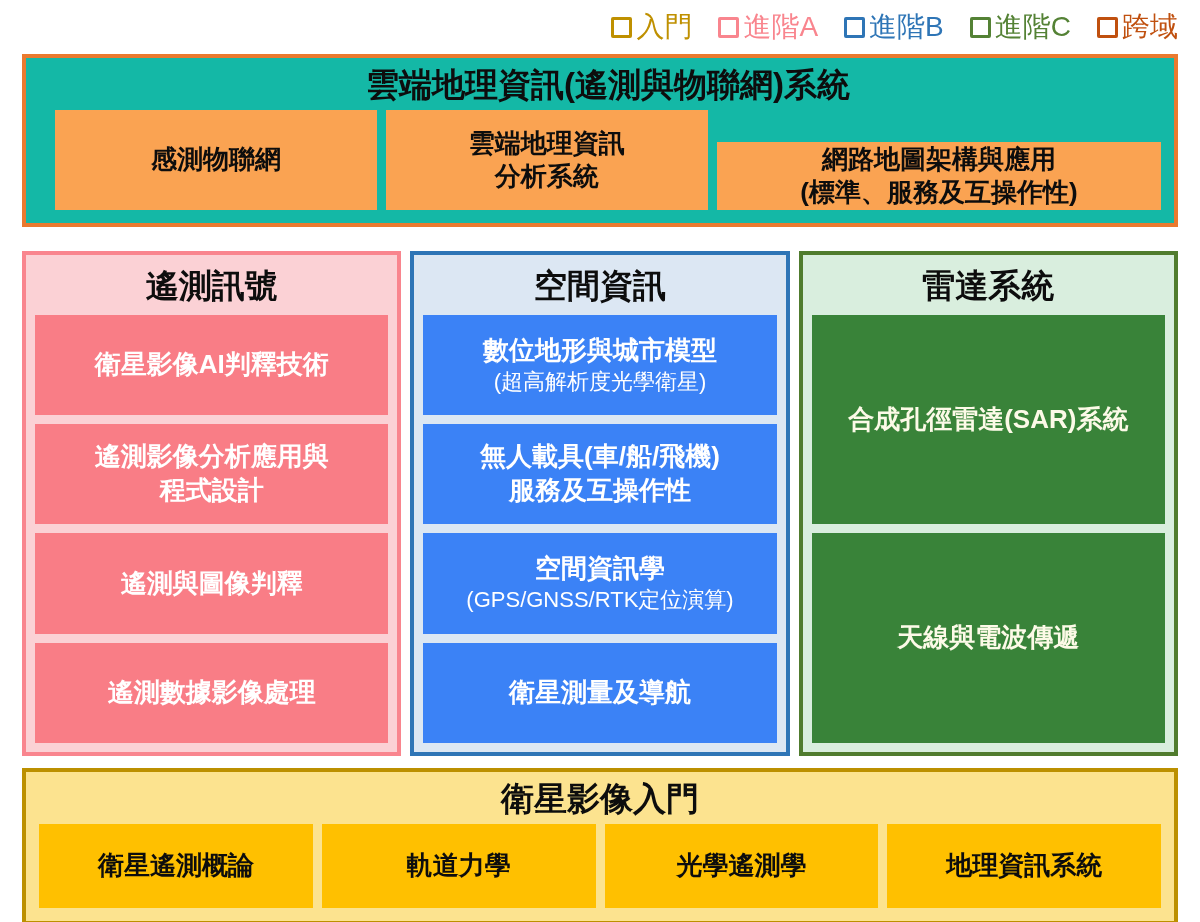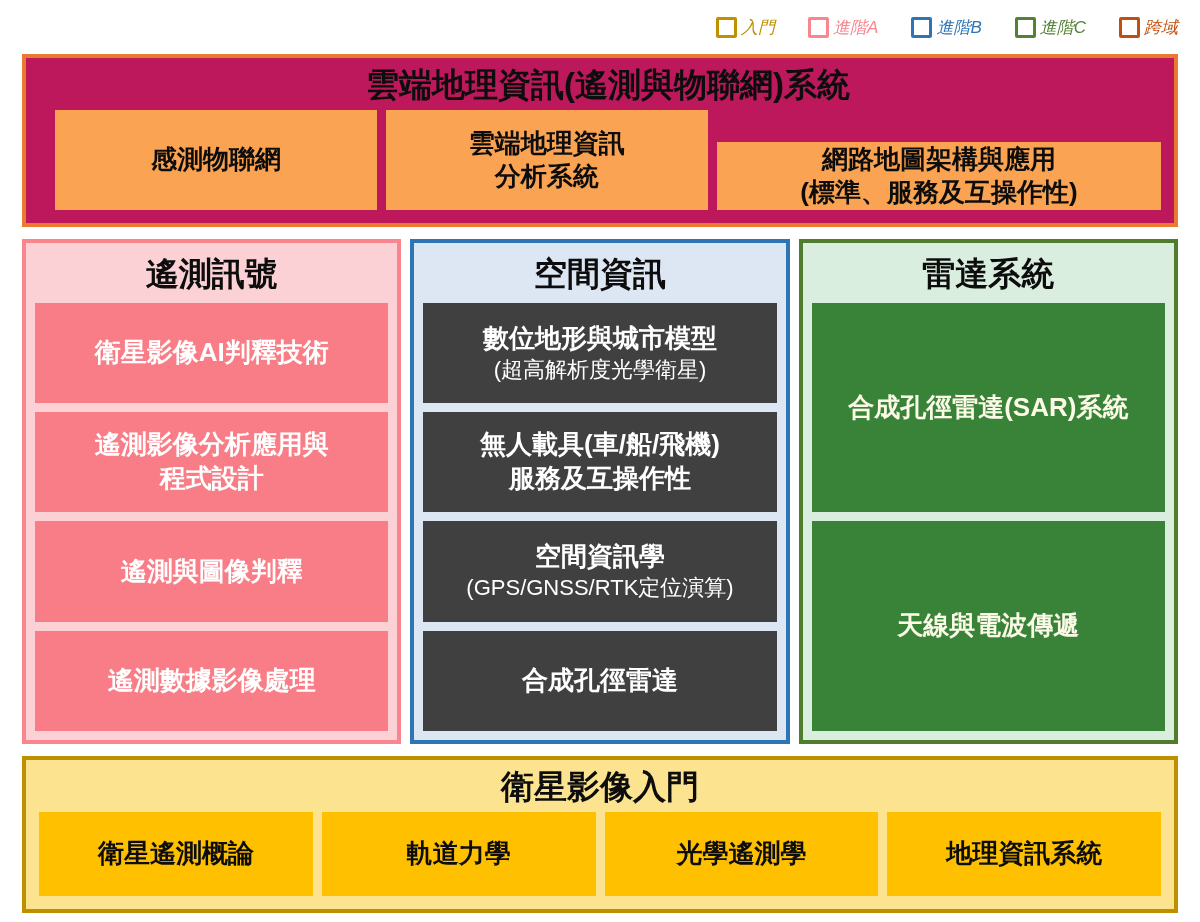--- a/index.html
+++ b/index.html
@@ -4,58 +4,58 @@
 <style>
   html,body{margin:0;padding:0;}
   body{
     width:1200px;height:922px;background:#ffffff;
     font-family:"Liberation Sans","DejaVu Sans",sans-serif;
     overflow:hidden;
   }
   .wrap{padding:12px 22px 0;}
 
   
-  .legend{display:flex;justify-content:flex-end;align-items:center;gap:33px;height:30px;font-size:17px;font-style:italic;}
+  .legend{display:flex;justify-content:flex-end;align-items:center;gap:26px;height:30px;font-size:28px;}
   .legend-item{display:flex;align-items:center;gap:4px;}
   .swatch{width:15px;height:15px;border:3px solid;border-radius:2px;background:transparent;}
   .lg-intro{color:#BF9000;}  .lg-intro .swatch{border-color:#BF9000;}
   .lg-a{color:#F9858E;}      .lg-a .swatch{border-color:#F9858E;}
   .lg-b{color:#2E75B6;}      .lg-b .swatch{border-color:#2E75B6;}
   .lg-c{color:#548235;justify-content:center;}      .lg-c .swatch{border-color:#548235;}
   .lg-cross{color:#C0500F;}  .lg-cross .swatch{border-color:#C0500F;}
 
   
   .panel{border:4px solid;margin-top:12px;}
   .panel-title{text-align:center;font-weight:bold;font-size:33px;color:#0d0d0d;padding:8px 0 6px;line-height:1.15;}
   .course-row{display:flex;gap:9px;padding:0 13px 13px;}
   .course{flex:1;display:flex;flex-direction:column;justify-content:center;align-items:center;
           text-align:center;font-weight:bold;font-size:26px;line-height:1.28;color:#0d0d0d;}
   .course.wide{flex:1.38;margin-top:32px;}
 
-  .panel.cross{border-color:#EA7A2F;background:#be185d;padding-left:16px;}
+  .panel.cross{border-color:#EA7A2F;background:#14b8a6;padding-left:16px;}
   .panel.cross .course{background:#FAA352;}
 
   .panel.intro{border-color:#BC9000;background:#FCE38F;}
   .panel.intro .course{background:#FFC000;}
   .panel.intro .course-row{height:84px;}
   .panel.cross .course-row{height:100px;border-radius:10px;}
 
   
-  .mid{display:flex;gap:9px;margin-top:12px;height:505px;}
+  .mid{display:flex;gap:9px;margin-top:24px;height:505px;}
   .col{flex:1;border:4px solid;display:flex;flex-direction:column;padding:9px;}
   .col-title{text-align:center;font-weight:bold;font-size:33px;color:#0d0d0d;padding:3px 0 10px;line-height:1.15;}
   .col-items{flex:1;display:flex;flex-direction:column;gap:9px;}
   .item{flex:1;display:flex;flex-direction:column;justify-content:center;align-items:center;
         text-align:center;font-weight:bold;font-size:26px;line-height:1.3;color:#ffffff;}
   .item .sub{font-weight:normal;font-size:22px;}
 
   .col.pink{border-color:#F9858E;background:#FBD1D5;}
   .col.pink .item{background:#F97D86;}
   .col.blue{border-color:#2E75B6;background:#DCE7F3;}
-  .col.blue .item{background:#404040;}
+  .col.blue .item{background:#3b82f6;}
   .col.green{border-color:#507C2E;background:#D9EEDE;}
   .col.green .item{background:#398339;color:#FCFAE7;}
 </style>
 </head>
 <body>
 
 <div class="wrap">
 
   <div class="legend">
     <span class="legend-item lg-intro">
@@ -128,21 +128,21 @@
         </div>
         <div class="item">
           <div>無人載具(車/船/飛機)</div>
           <div>服務及互操作性</div>
         </div>
         <div class="item">
           <div>空間資訊學</div>
           <div class="sub">(GPS/GNSS/RTK定位演算)</div>
         </div>
         <div class="item">
-          <div>合成孔徑雷達</div>
+          <div>衛星測量及導航</div>
         </div>
       </div>
     </div>
 
     <div class="col green">
       <div class="col-title">雷達系統</div>
       <div class="col-items">
         <div class="item">
           <div>合成孔徑雷達(SAR)系統</div>
         </div>

